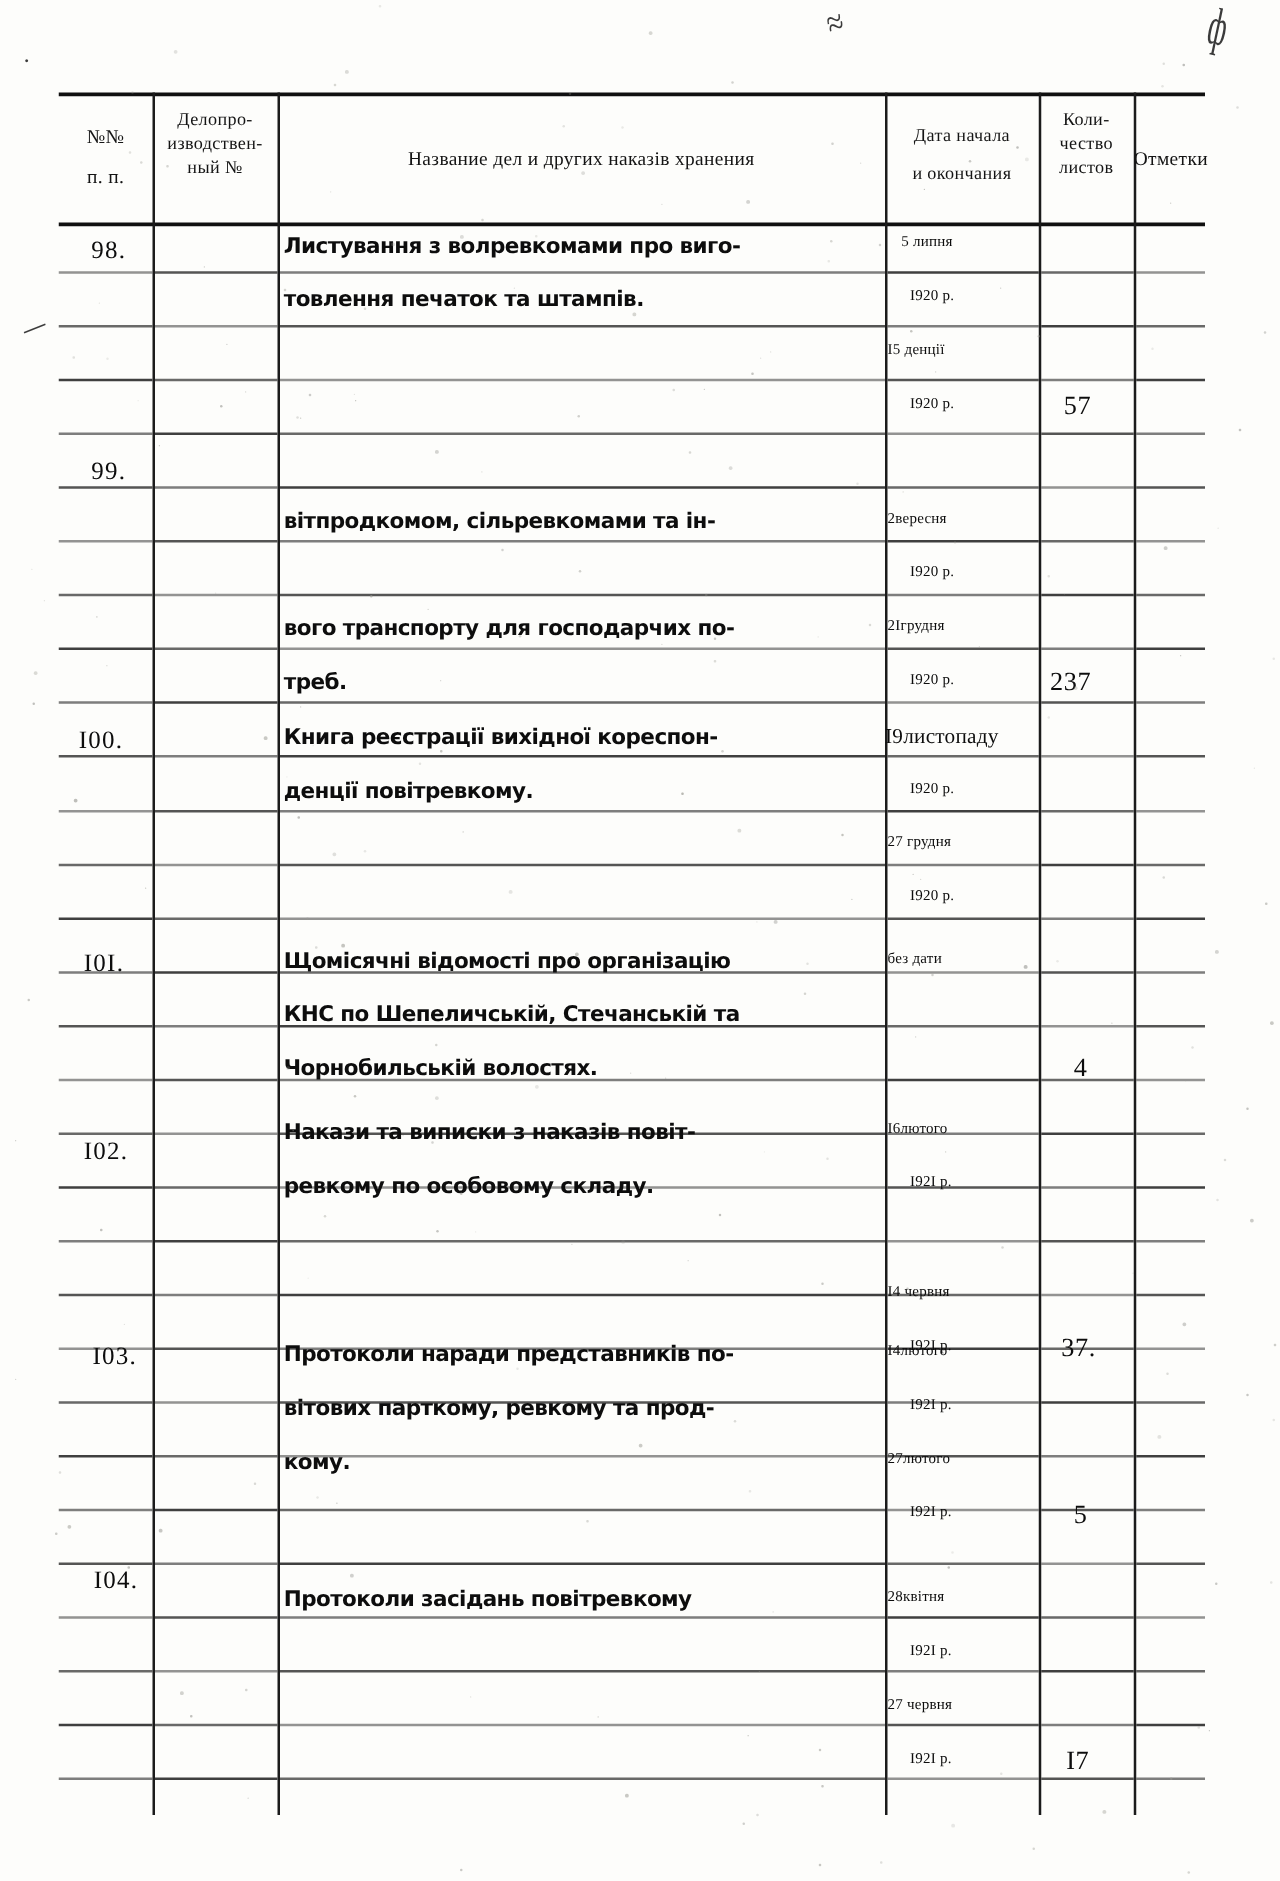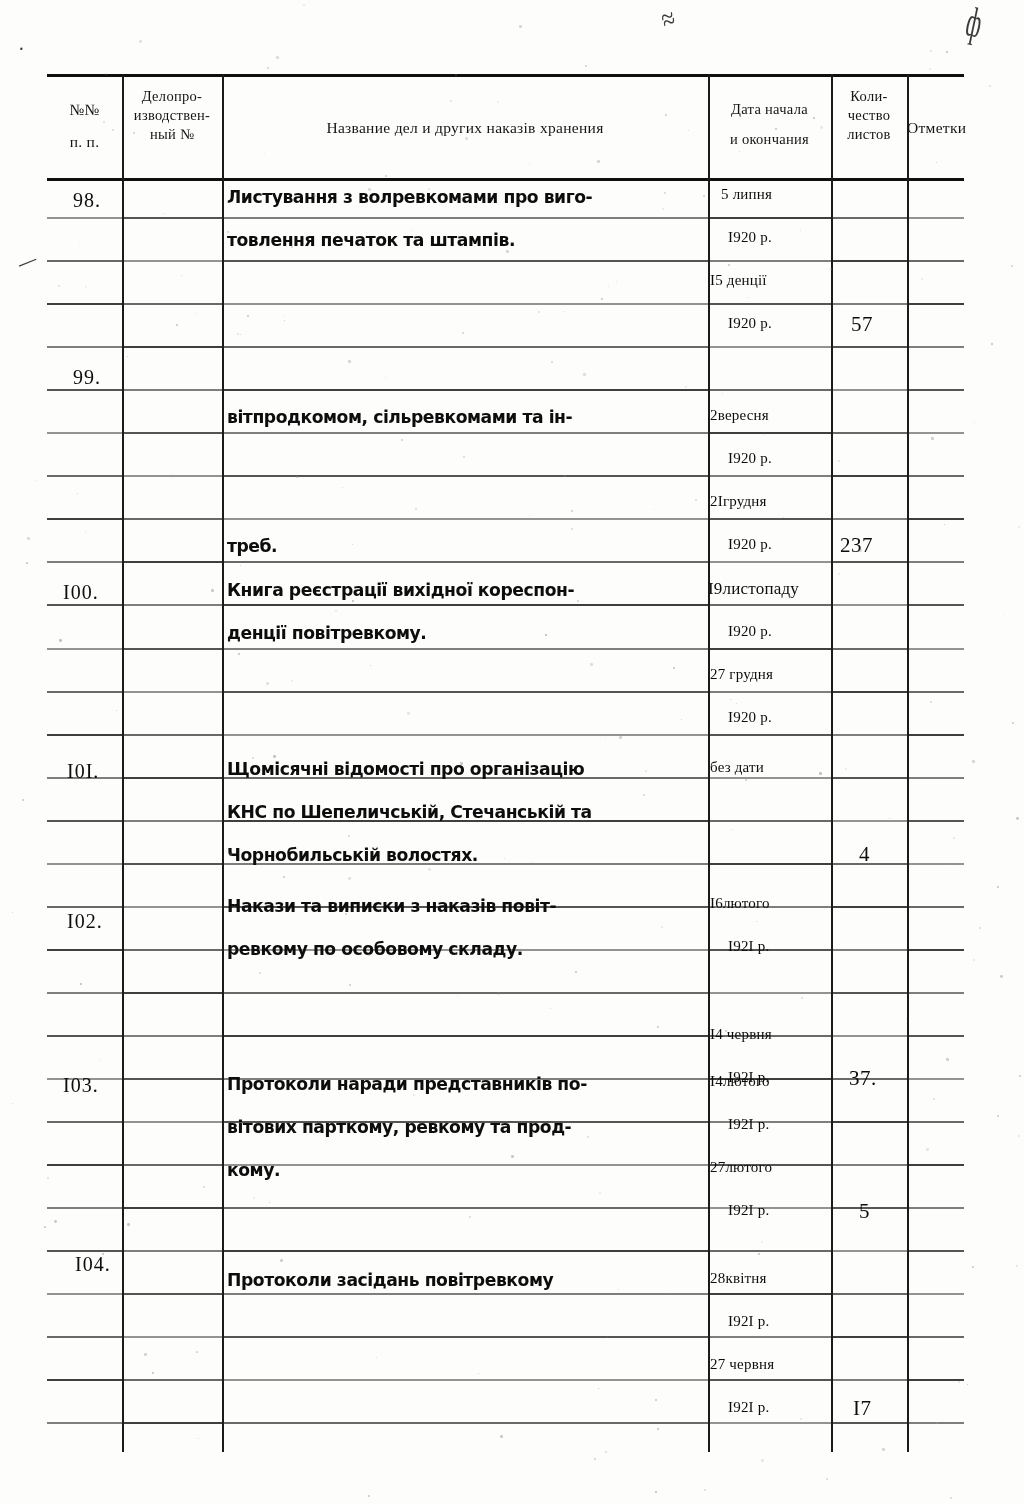--- a/index.html
+++ b/index.html
@@ -89,21 +89,21 @@
     white-space: nowrap;
     -webkit-font-smoothing: none;
   }
   .typed.num {
     font-size: 20px;
     letter-spacing: 1px;
     font-family: "Liberation Serif", serif;
     font-weight: 400;
   }
   .typed.date {
-    font-size: 15px;
+    font-size: 12px;
     letter-spacing: .2px;
     font-family: "Liberation Serif", serif;
     font-weight: 400;
   }
   .typed.count {
     font-size: 21px;
     font-family: "Liberation Serif", serif;
     font-weight: 400;
     letter-spacing: .5px;
   }
@@ -346,20 +346,21 @@
     <div class="typed title" style="left:180px; top:113px;">Листування з волревкомами про виго-</div>
     <div class="typed title" style="left:180px; top:156px;">товлення печаток та штампів.</div>
     <div class="typed date" style="left:674px; top:112px;">5 липня</div>
     <div class="typed date" style="left:681px; top:155px;">I920 р.</div>
     <div class="typed date" style="left:663px; top:198px;">I5 денції</div>
     <div class="typed date" style="left:681px; top:241px;">I920 р.</div>
     <div class="typed count" style="left:804px; top:238px;">57</div>
 
     <div class="typed num" style="left:26px; top:292px;">99.</div>
     <div class="typed title" style="left:180px; top:333px;">вітпродкомом, сільревкомами та ін-</div>
+    <div class="typed title" style="left:180px; top:419px;">вого транспорту для господарчих по-</div>
     <div class="typed title" style="left:180px; top:462px;">треб.</div>
     <div class="typed date" style="left:663px; top:333px;">2вересня</div>
     <div class="typed date" style="left:681px; top:376px;">I920 р.</div>
     <div class="typed date" style="left:663px; top:419px;">2Iгрудня</div>
     <div class="typed date" style="left:681px; top:462px;">I920 р.</div>
     <div class="typed count" style="left:793px; top:459px;">237</div>
 
     <div class="typed num" style="left:16px; top:507px;">I00.</div>
     <div class="typed title" style="left:180px; top:506px;">Книга реєстрації вихідної кореспон-</div>
     <div class="typed title" style="left:180px; top:549px;">денції повітревкому.</div>
@@ -378,21 +379,21 @@
 
     <div class="typed num" style="left:20px; top:836px;">I02.</div>
     <div class="typed title" style="left:180px; top:822px;">Накази та виписки з наказів повіт-</div>
     <div class="typed title" style="left:180px; top:865px;">ревкому по особовому складу.</div>
     <div class="typed date" style="left:663px; top:821px;">I6лютого</div>
     <div class="typed date" style="left:681px; top:864px;">I92I р.</div>
     <div class="typed date" style="left:663px; top:952px;">I4 червня</div>
     <div class="typed date" style="left:681px; top:995px;">I92I р.</div>
     <div class="typed count" style="left:802px; top:992px;">37.</div>
 
-    <div class="typed num" style="left:16px; top:1000px;">I03.</div>
+    <div class="typed num" style="left:27px; top:1000px;">I03.</div>
     <div class="typed title" style="left:180px; top:1000px;">Протоколи наради представників по-</div>
     <div class="typed title" style="left:180px; top:1043px;">вітових парткому, ревкому та прод-</div>
     <div class="typed title" style="left:180px; top:1086px;">кому.</div>
     <div class="typed date" style="left:663px; top:999px;">I4лютого</div>
     <div class="typed date" style="left:681px; top:1042px;">I92I р.</div>
     <div class="typed date" style="left:663px; top:1085px;">27лютого</div>
     <div class="typed date" style="left:681px; top:1128px;">I92I р.</div>
     <div class="typed count" style="left:812px; top:1125px;">5</div>
 
     <div class="typed num" style="left:28px; top:1179px;">I04.</div>

